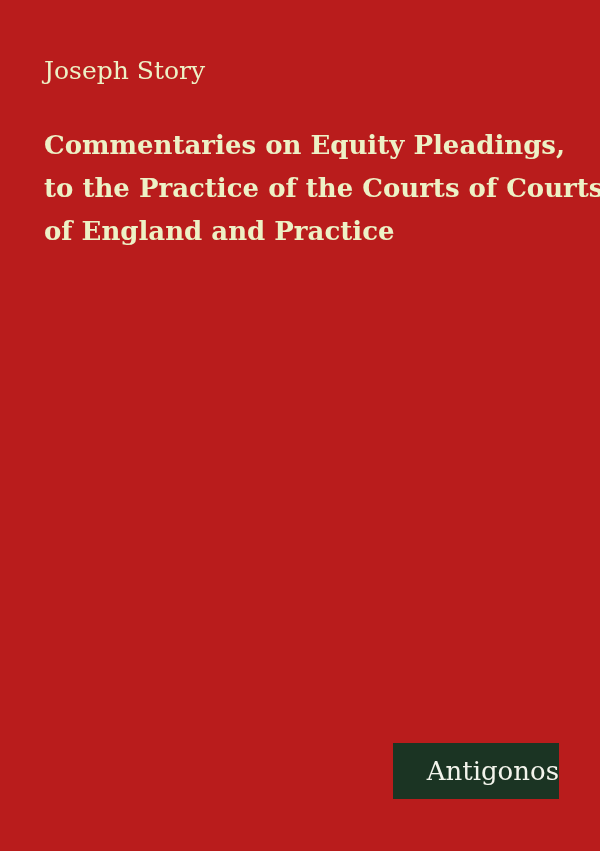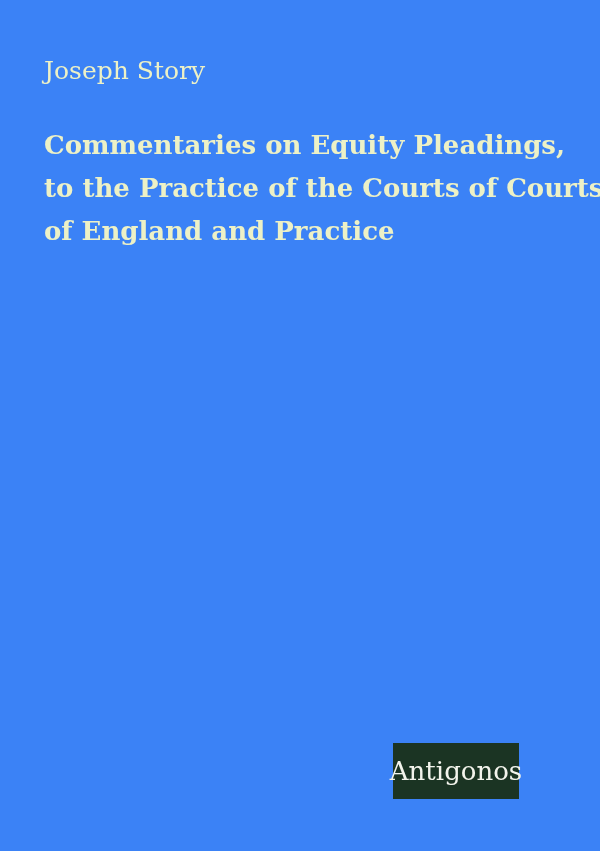--- a/index.html
+++ b/index.html
@@ -4,21 +4,21 @@
 <style>
   html, body {
     margin: 0;
     padding: 0;
     background: #222;
   }
   .cover {
     position: relative;
     width: 600px;
     height: 851px;
-    background: #3b82f6;
+    background: #b91c1c;
     font-family: "DejaVu Serif", serif;
     overflow: hidden;
   }
   .author {
     position: absolute;
     left: 44px;
     top: 55px;
     font-size: 25px;
     line-height: 32px;
     font-weight: normal;
@@ -34,26 +34,26 @@
     color: #EDF1C6;
   }
   .title .title-line {
     display: block;
     white-space: nowrap;
   }
   .publisher-badge {
     position: absolute;
     left: 393px;
     top: 743px;
-    width: 126px;
+    width: 166px;
     height: 56px;
     background: #1B3423;
     display: flex;
     align-items: center;
-    justify-content: center;
+    justify-content: flex-end;
   }
   .publisher-badge .publisher-name {
     color: #F3F4EC;
     font-size: 26px;
     font-weight: normal;
     white-space: nowrap;
   }
 </style>
 </head>
 <body>

